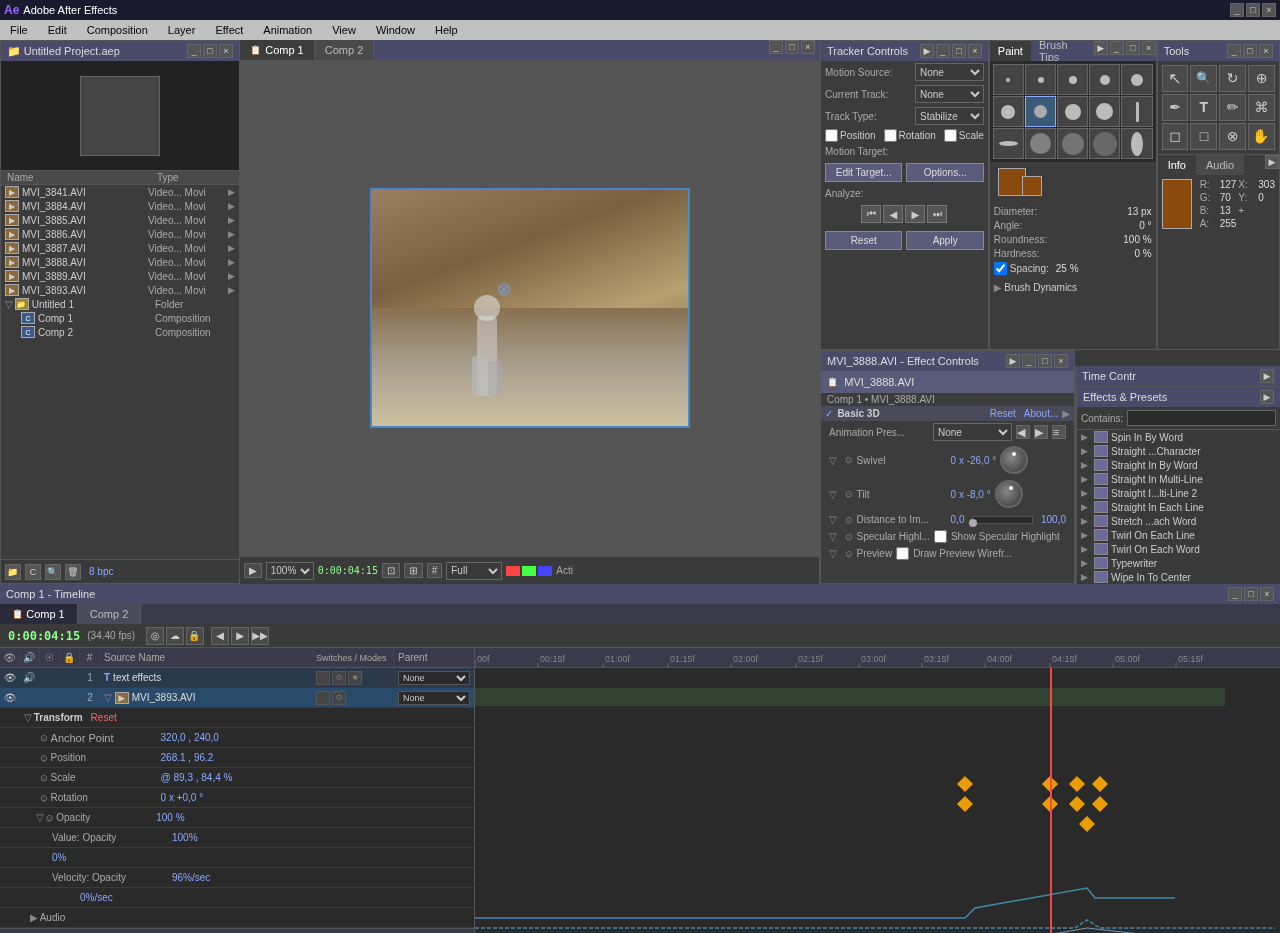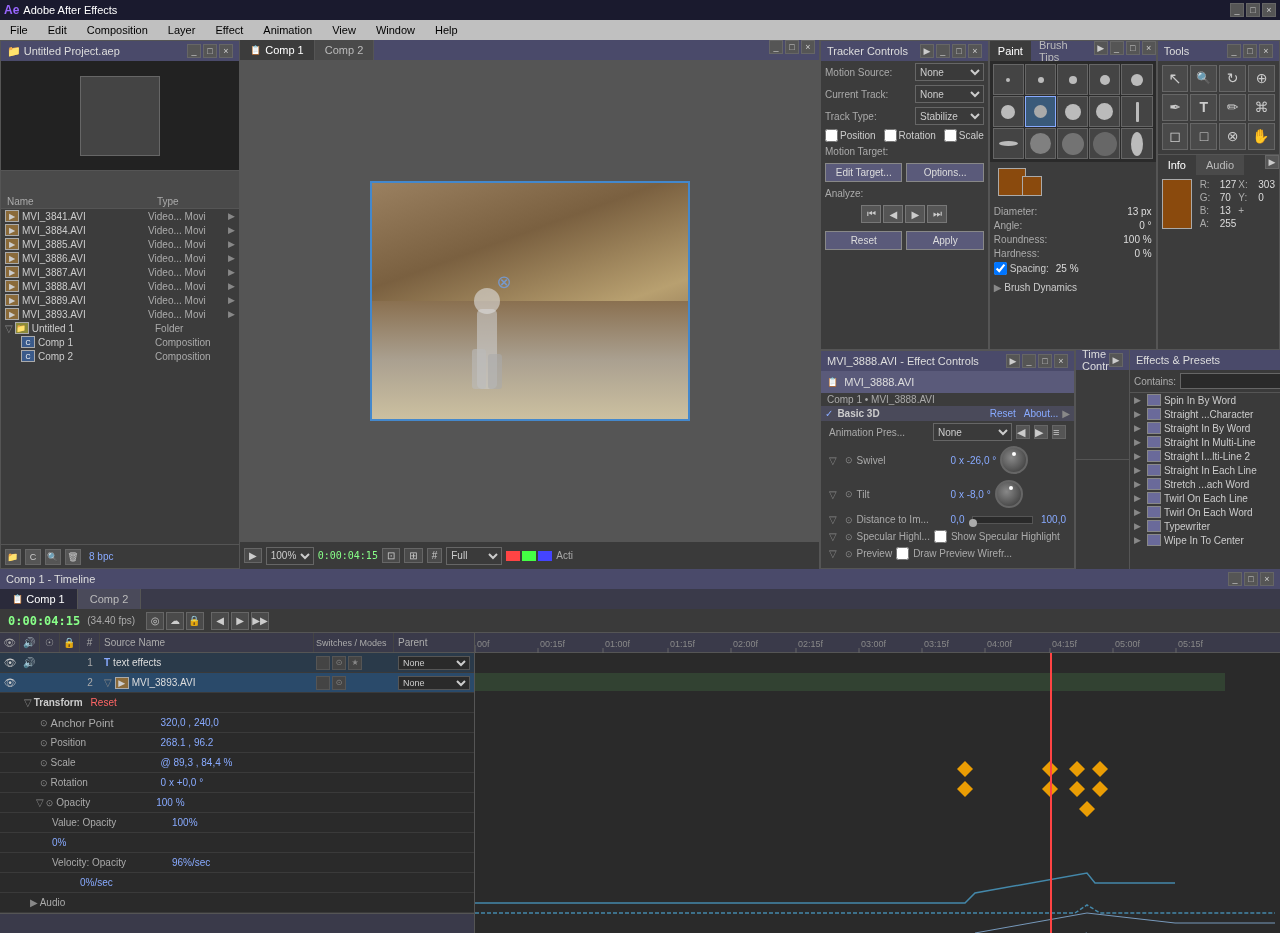--- a/index.html
+++ b/index.html
@@ -20,21 +20,21 @@
     
     
     .panel { border: 1px solid #555; background: #3c3c3c; }
     
     
     .project-panel { width: 240px; display: flex; flex-direction: column; border-right: 1px solid #555; }
     .project-header { background: #4a4a6a; padding: 2px 6px; display: flex; align-items: center; justify-content: space-between; height: 20px; }
     .project-preview { height: 110px; background: #222; display: flex; align-items: center; justify-content: center; border-bottom: 1px solid #555; }
     .preview-thumb { width: 80px; height: 80px; background: #444; border: 1px solid #666; }
     .project-list-header { display: flex; background: #4a4a4a; padding: 1px 4px; border-bottom: 1px solid #555; }
-    .project-col { font-size: 10px; color: #aaa; padding: 0 2px; margin-top: 24px; }
+    .project-col { font-size: 10px; color: #aaa; padding: 0 2px; }
     .project-items { flex: 1; overflow-y: auto; }
     .project-item { display: flex; align-items: center; padding: 1px 4px; cursor: pointer; font-size: 10px; }
     .project-item-icon { width: 14px; height: 12px; background: #8a6a3a; border: 1px solid #aaa; margin-right: 3px; flex-shrink: 0; font-size: 8px; display: flex; align-items: center; justify-content: center; }
     .folder-icon { background: #8a8a3a; }
     .comp-icon { background: #3a5a8a; }
     .project-footer { height: 24px; background: #3a3a3a; border-top: 1px solid #555; display: flex; align-items: center; padding: 2px 4px; gap: 4px; }
     .footer-btn { width: 16px; height: 16px; background: #555; border: 1px solid #666; cursor: pointer; display: flex; align-items: center; justify-content: center; font-size: 9px; }
     
     
     .comp-viewer { flex: 1; display: flex; flex-direction: column; border-right: 1px solid #555; }
@@ -619,21 +619,21 @@
 
           <div style="display:flex;align-items:center;padding:2px 8px;gap:4px;">
             <span style="font-size:10px;color:#888;width:12px;">▽</span>
             <span style="font-size:9px;color:#888;">⊙</span>
             <span style="font-size:10px;color:#aaa;">Preview</span>
             <input type="checkbox" style="">
             <span style="font-size:10px;color:#aaa;">Draw Preview Wirefr...</span>
           </div>
         </div>
 
-        <div style="display:flex;flex-direction:row;width:205px;border-left:1px solid #555;">
+        <div style="display:flex;flex-direction:column;width:205px;border-left:1px solid #555;margin-top:16px;">
 
           <div style="height:50%;border-bottom:1px solid #555;background:#3c3c3c;">
             <div style="background:#4a4a6a;padding:2px 6px;display:flex;align-items:center;justify-content:space-between;height:20px;">
               <span style="color:#ddd;font-size:11px;">Time Contr</span>
               <div class="window-controls">
                 <div class="win-btn">▶</div>
               </div>
             </div>
           </div>
 

